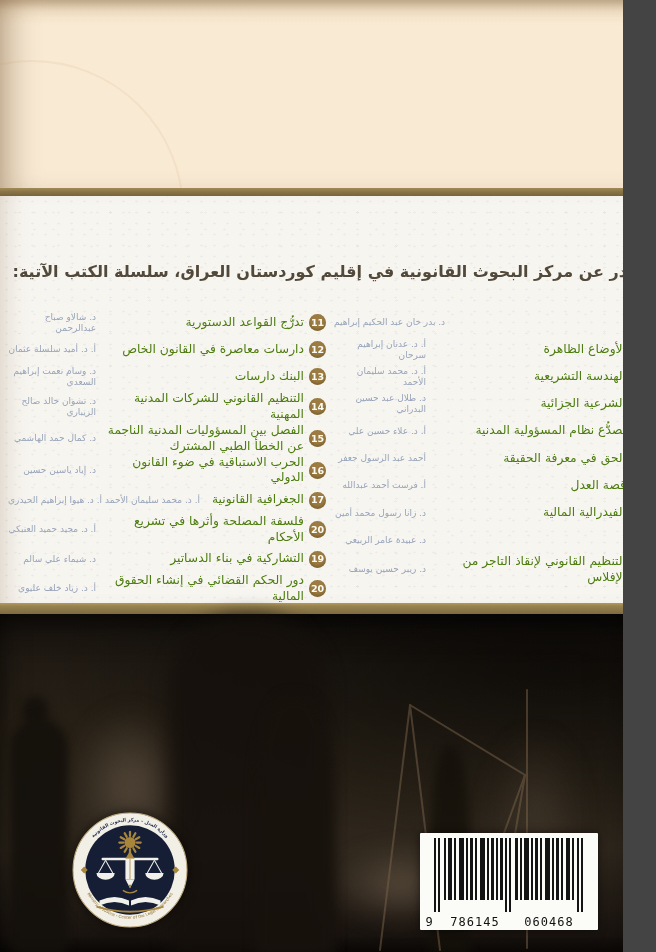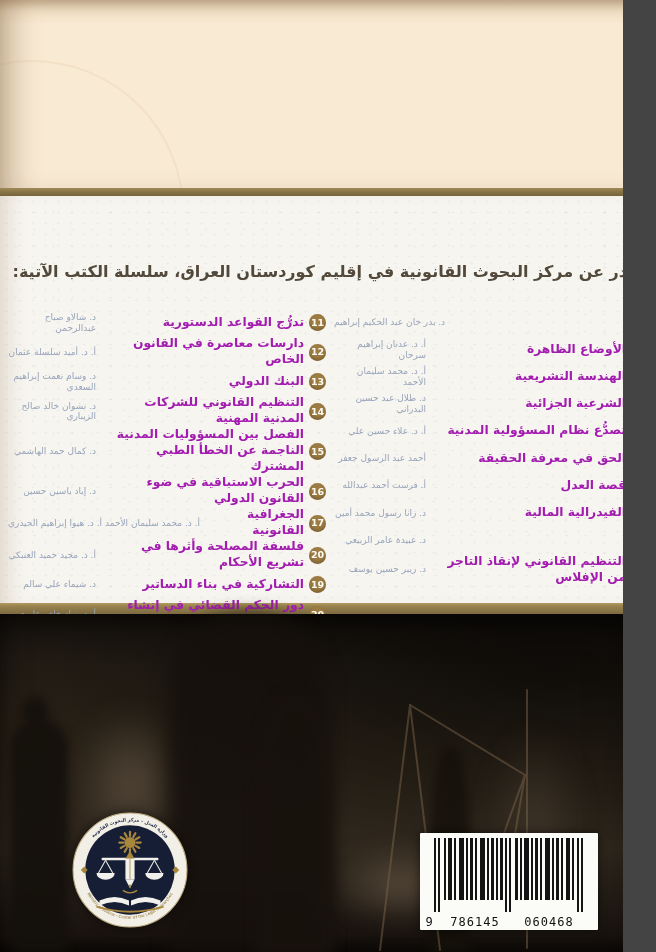--- a/index.html
+++ b/index.html
@@ -45,21 +45,21 @@
   .col-right{flex:0 0 314px;}
   .col-left{flex:1 1 auto;}
   .book-row{display:flex;align-items:center;min-height:27.2px;column-gap:5px;}
   .num-badge{
     flex:0 0 auto;width:17px;height:17px;border-radius:50%;
     background:#9c7c42;color:#fdfbf5;font-size:9.5px;font-weight:bold;
     display:flex;align-items:center;justify-content:center;line-height:1;
     box-shadow:inset 0 -2px 3px rgba(90,66,26,.45);
   }
   .book-title{
-    flex:1 1 auto;font-size:12.3px;font-weight:bold;color:#a21caf;line-height:1.3;
+    flex:1 1 auto;font-size:12.3px;font-weight:normal;color:#4d7c0f;line-height:1.3;
   }
   .book-author{
     flex:0 0 auto;width:92px;margin-inline-start:auto;
     font-size:9px;color:#97a4ba;text-align:right;line-height:1.2;
   }
   .col-left .book-author{width:88px;}
   .book-author.author-wide{width:auto;max-width:225px;}
   
   .bottom-dark{
     position:absolute;left:0;top:614px;width:656px;height:338px;
@@ -170,21 +170,21 @@
           <span class="book-title">تدرُّج القواعد الدستورية</span>
           <span class="book-author">د. شالاو صباح عبدالرحمن</span>
         </div>
         <div class="book-row">
           <span class="num-badge">12</span>
           <span class="book-title">دارسات معاصرة في القانون الخاص</span>
           <span class="book-author">أ. د. أميد سلسلة عثمان</span>
         </div>
         <div class="book-row">
           <span class="num-badge">13</span>
-          <span class="book-title">البنك الدولي</span>
+          <span class="book-title">البنك دارسات</span>
           <span class="book-author">د. وسام نعمت إبراهيم السعدي</span>
         </div>
         <div class="book-row">
           <span class="num-badge">14</span>
           <span class="book-title">التنظيم القانوني للشركات المدنية المهنية</span>
           <span class="book-author">د. نشوان خالد صالح الزيباري</span>
         </div>
         <div class="book-row">
           <span class="num-badge">15</span>
           <span class="book-title">الفصل بين المسؤوليات المدنية الناجمة عن الخطأ الطبي المشترك</span>

